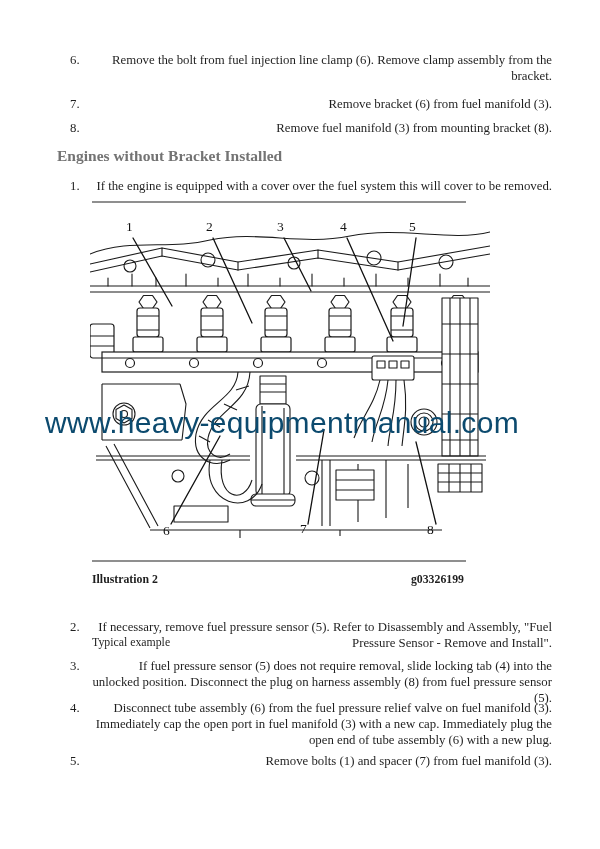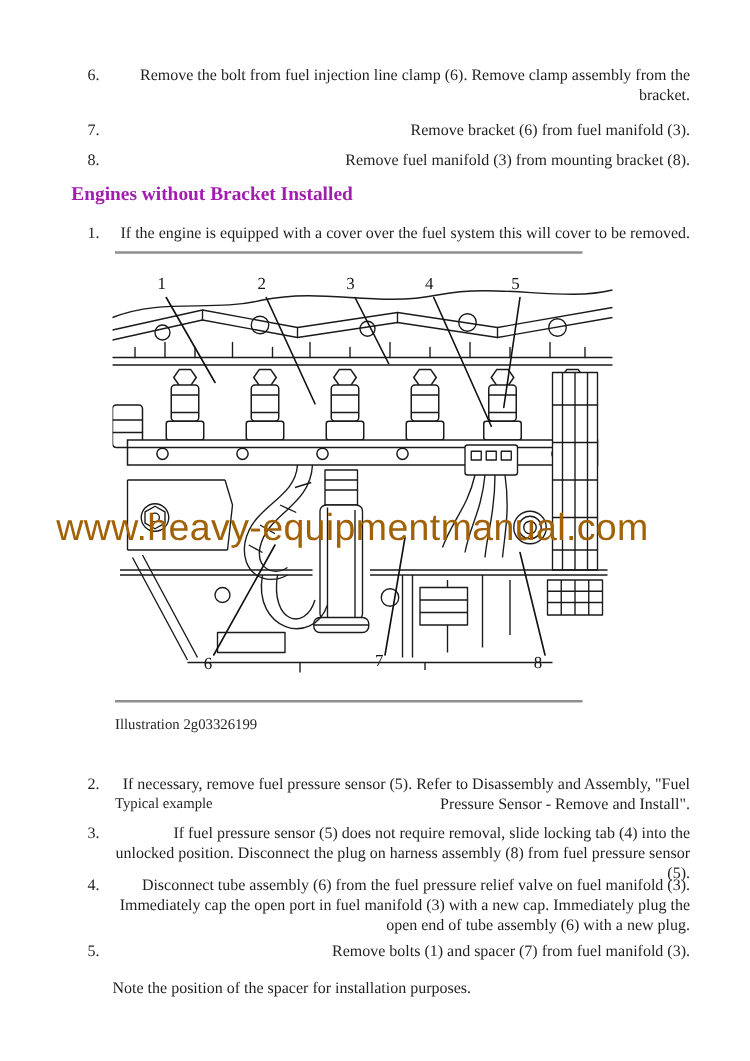--- a/index.html
+++ b/index.html
@@ -12,21 +12,21 @@
   .step .txt{flex:1;text-align:right;}
   .heading{position:absolute;left:57px;margin:0;font-size:15.5px;line-height:18px;font-weight:bold;color:#1d3c94;}
   .rule{position:absolute;left:92px;width:374px;height:2px;background:#8f8f8f;}
   .figure{position:absolute;left:90px;top:208px;width:400px;height:352px;}
   .callout{position:absolute;font-size:13.5px;line-height:14px;color:#141414;}
   .watermark{
     position:absolute;left:45px;top:406px;white-space:nowrap;
     font-family:"Liberation Sans", sans-serif;font-size:30px;font-weight:normal;
     color:#ed1c1c;letter-spacing:0.3px;
   }
-  .caption-row{position:absolute;left:92px;top:572px;width:372px;display:flex;justify-content:flex-start;font-size:11.8px;}
+  .caption-row{position:absolute;left:92px;top:572px;width:372px;display:flex;justify-content:space-between;font-size:11.8px;font-weight:bold;}
   .caption-sub{position:absolute;left:92px;top:592px;font-size:11.8px;margin-top:43px;}
   .note{position:absolute;left:90px;top:783px;width:462px;font-size:12.8px;line-height:15.8px;}
 </style>
 </head>
 <body>
 
 <div class="page">
 
   <div class="step" style="top:53px">
     <span class="num">6.</span>
@@ -34,21 +34,21 @@
   </div>
   <div class="step" style="top:97px">
     <span class="num">7.</span>
     <span class="txt">Remove bracket (6) from fuel manifold (3).</span>
   </div>
   <div class="step" style="top:121px">
     <span class="num">8.</span>
     <span class="txt">Remove fuel manifold (3) from mounting bracket (8).</span>
   </div>
 
-  <h2 class="heading" style="top: 147px; color: #a21caf;">Engines without Bracket Installed</h2>
+  <h2 class="heading" style="top: 147px; color: #737373;">Engines without Bracket Installed</h2>
 
   <div class="step" style="top:179px">
     <span class="num">1.</span>
     <span class="txt">If the engine is equipped with a cover over the fuel system this will cover to be removed.</span>
   </div>
 
   <div class="rule" style="top:201px"></div>
   <div class="rule" style="top:560px"></div>
 
   <div class="figure">
@@ -183,21 +183,21 @@
     <div class="callout" style="left:36px;top:12px">1</div>
     <div class="callout" style="left:116px;top:12px">2</div>
     <div class="callout" style="left:187px;top:12px">3</div>
     <div class="callout" style="left:250px;top:12px">4</div>
     <div class="callout" style="left:319px;top:12px">5</div>
     <div class="callout" style="left:73px;top:316px">6</div>
     <div class="callout" style="left:210px;top:314px">7</div>
     <div class="callout" style="left:337px;top:315px">8</div>
   </div>
 
-  <div class="watermark" style="color: #a16207;">www.heavy-equipmentmanual.com</div>
+  <div class="watermark" style="color: #0c4a6e;">www.heavy-equipmentmanual.com</div>
 
   <div class="caption-row">
     <span>Illustration 2</span>
     <span>g03326199</span>
   </div>
   <div class="caption-sub">Typical example</div>
 
   <div class="step" style="top:620px">
     <span class="num">2.</span>
     <span class="txt">If necessary, remove fuel pressure sensor (5). Refer to Disassembly and Assembly, "Fuel Pressure Sensor - Remove and Install".</span>
@@ -208,15 +208,14 @@
   </div>
   <div class="step" style="top:701px">
     <span class="num">4.</span>
     <span class="txt">Disconnect tube assembly (6) from the fuel pressure relief valve on fuel manifold (3). Immediately cap the open port in fuel manifold (3) with a new cap. Immediately plug the open end of tube assembly (6) with a new plug.</span>
   </div>
   <div class="step" style="top:754px">
     <span class="num">5.</span>
     <span class="txt">Remove bolts (1) and spacer (7) from fuel manifold (3).</span>
   </div>
 
-  <div class="note">Note the position of the spacer for installation purposes.</div>
 
 </div>
 
 </body></html>

